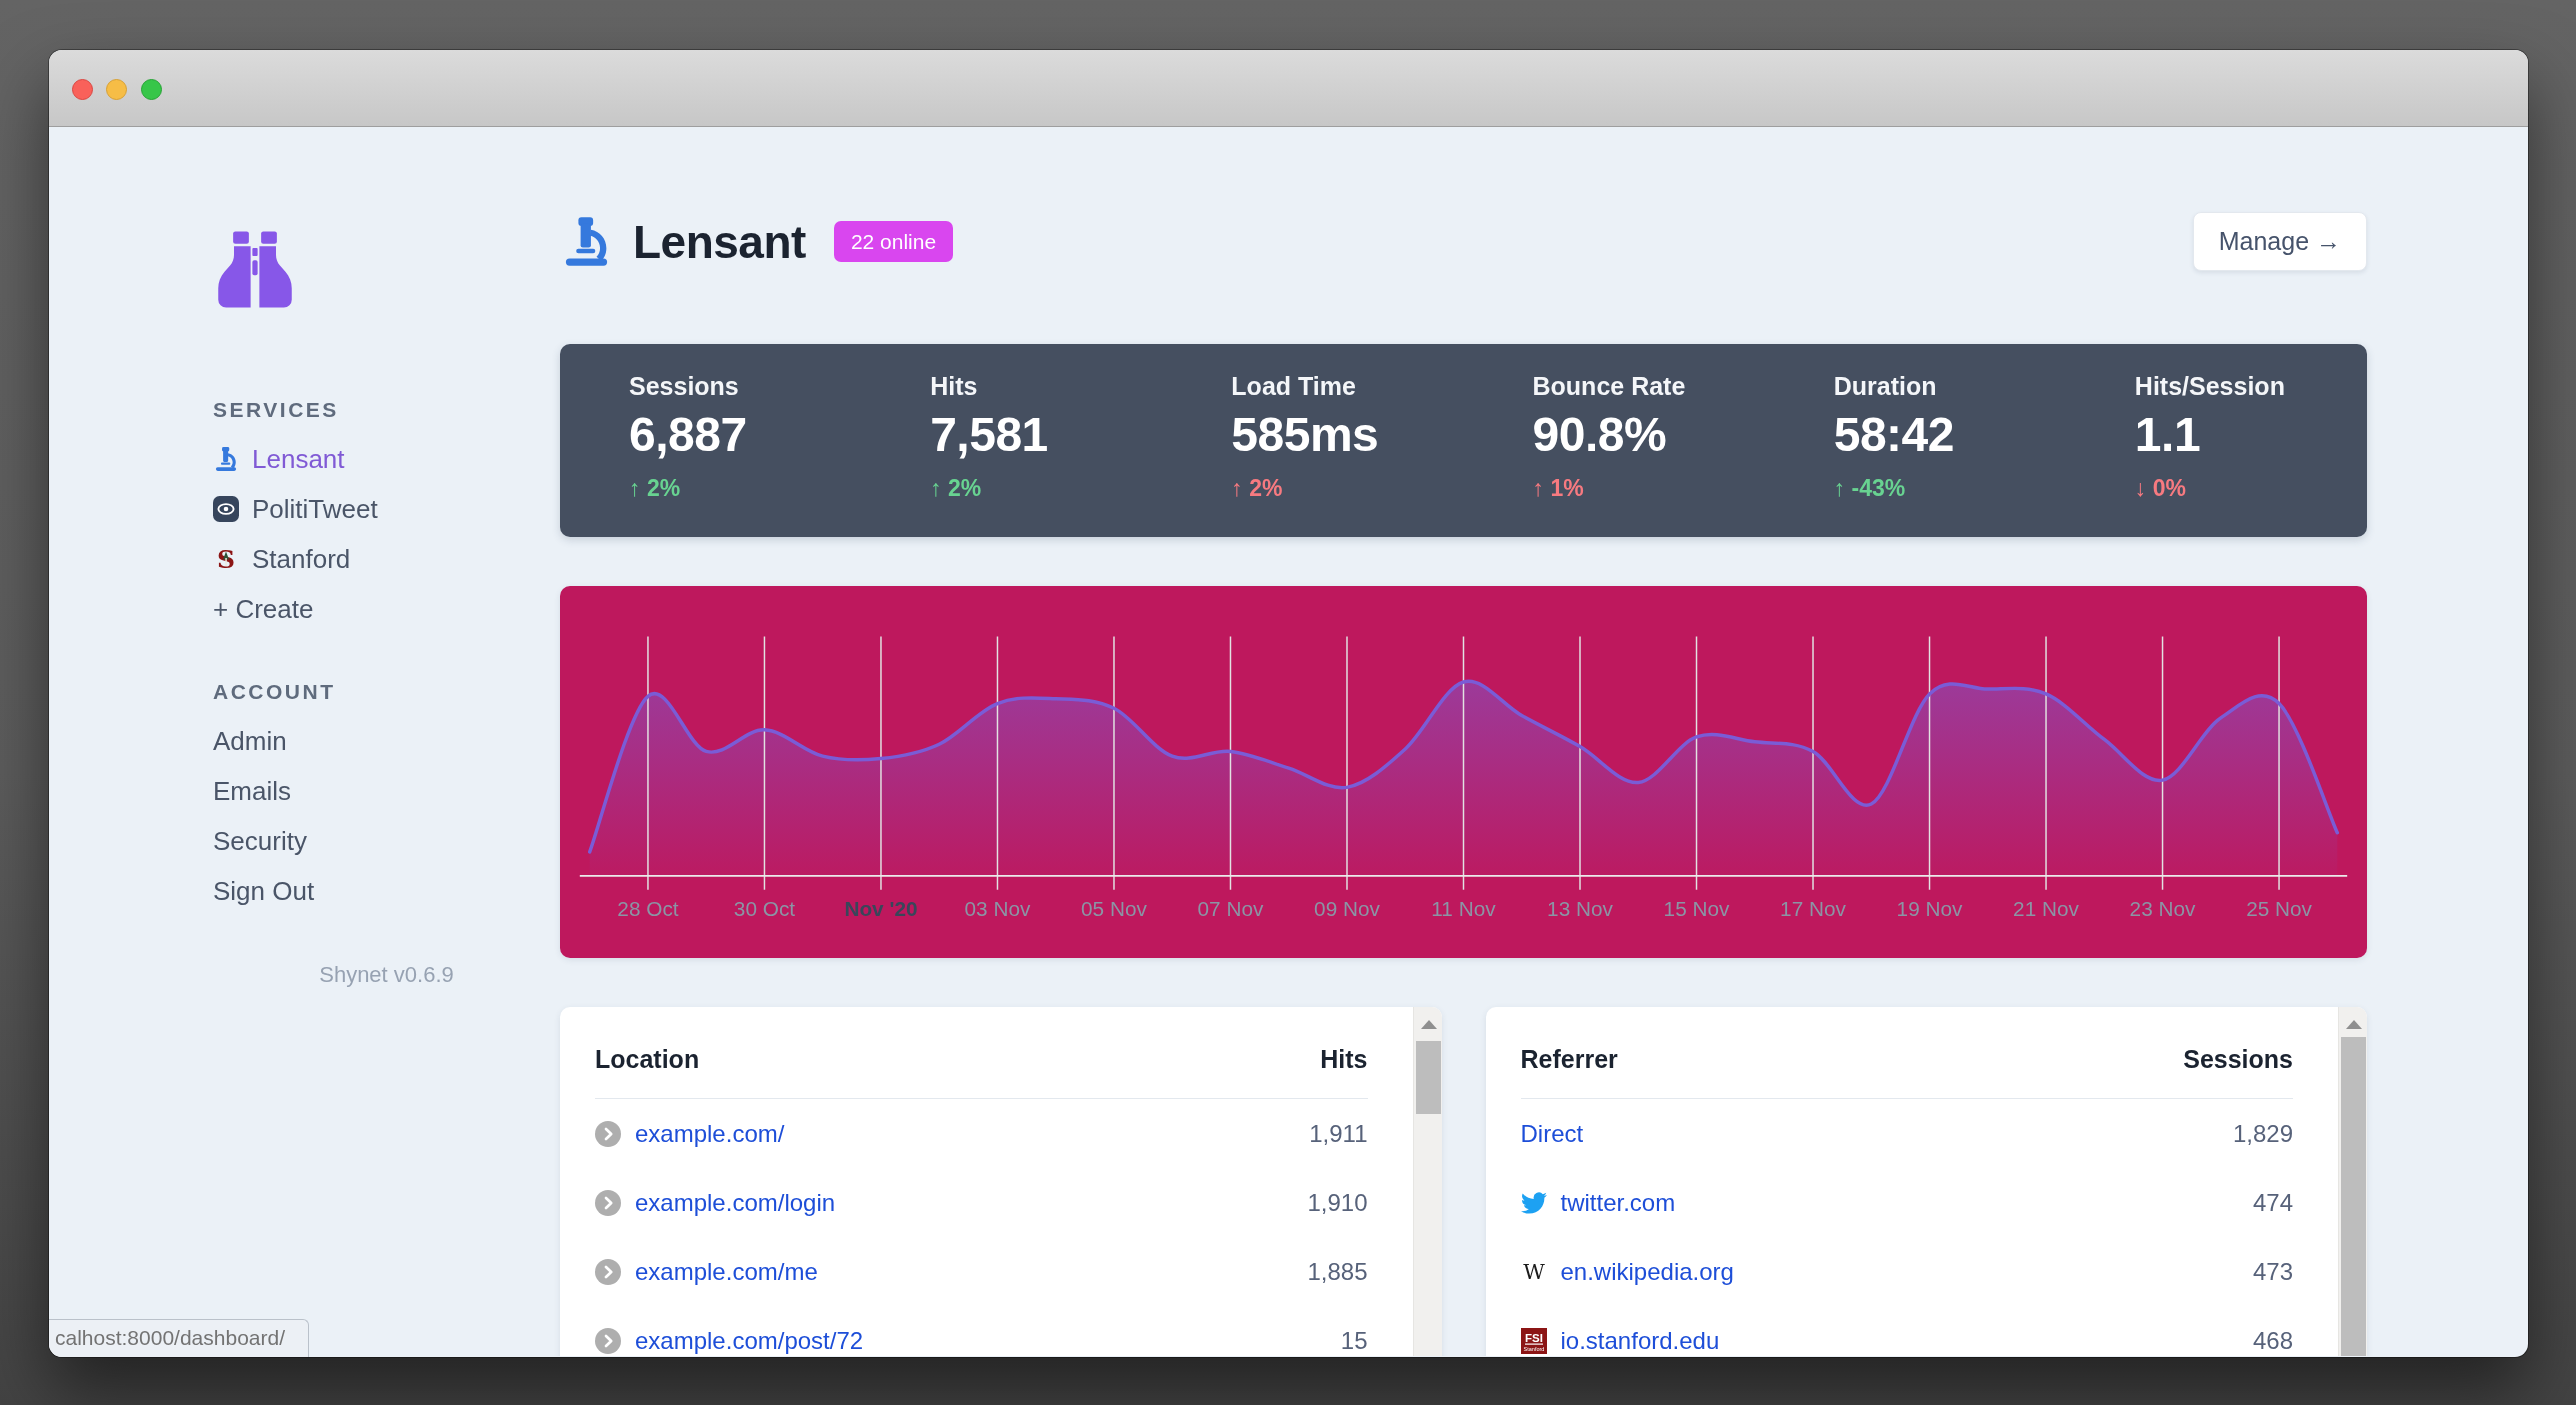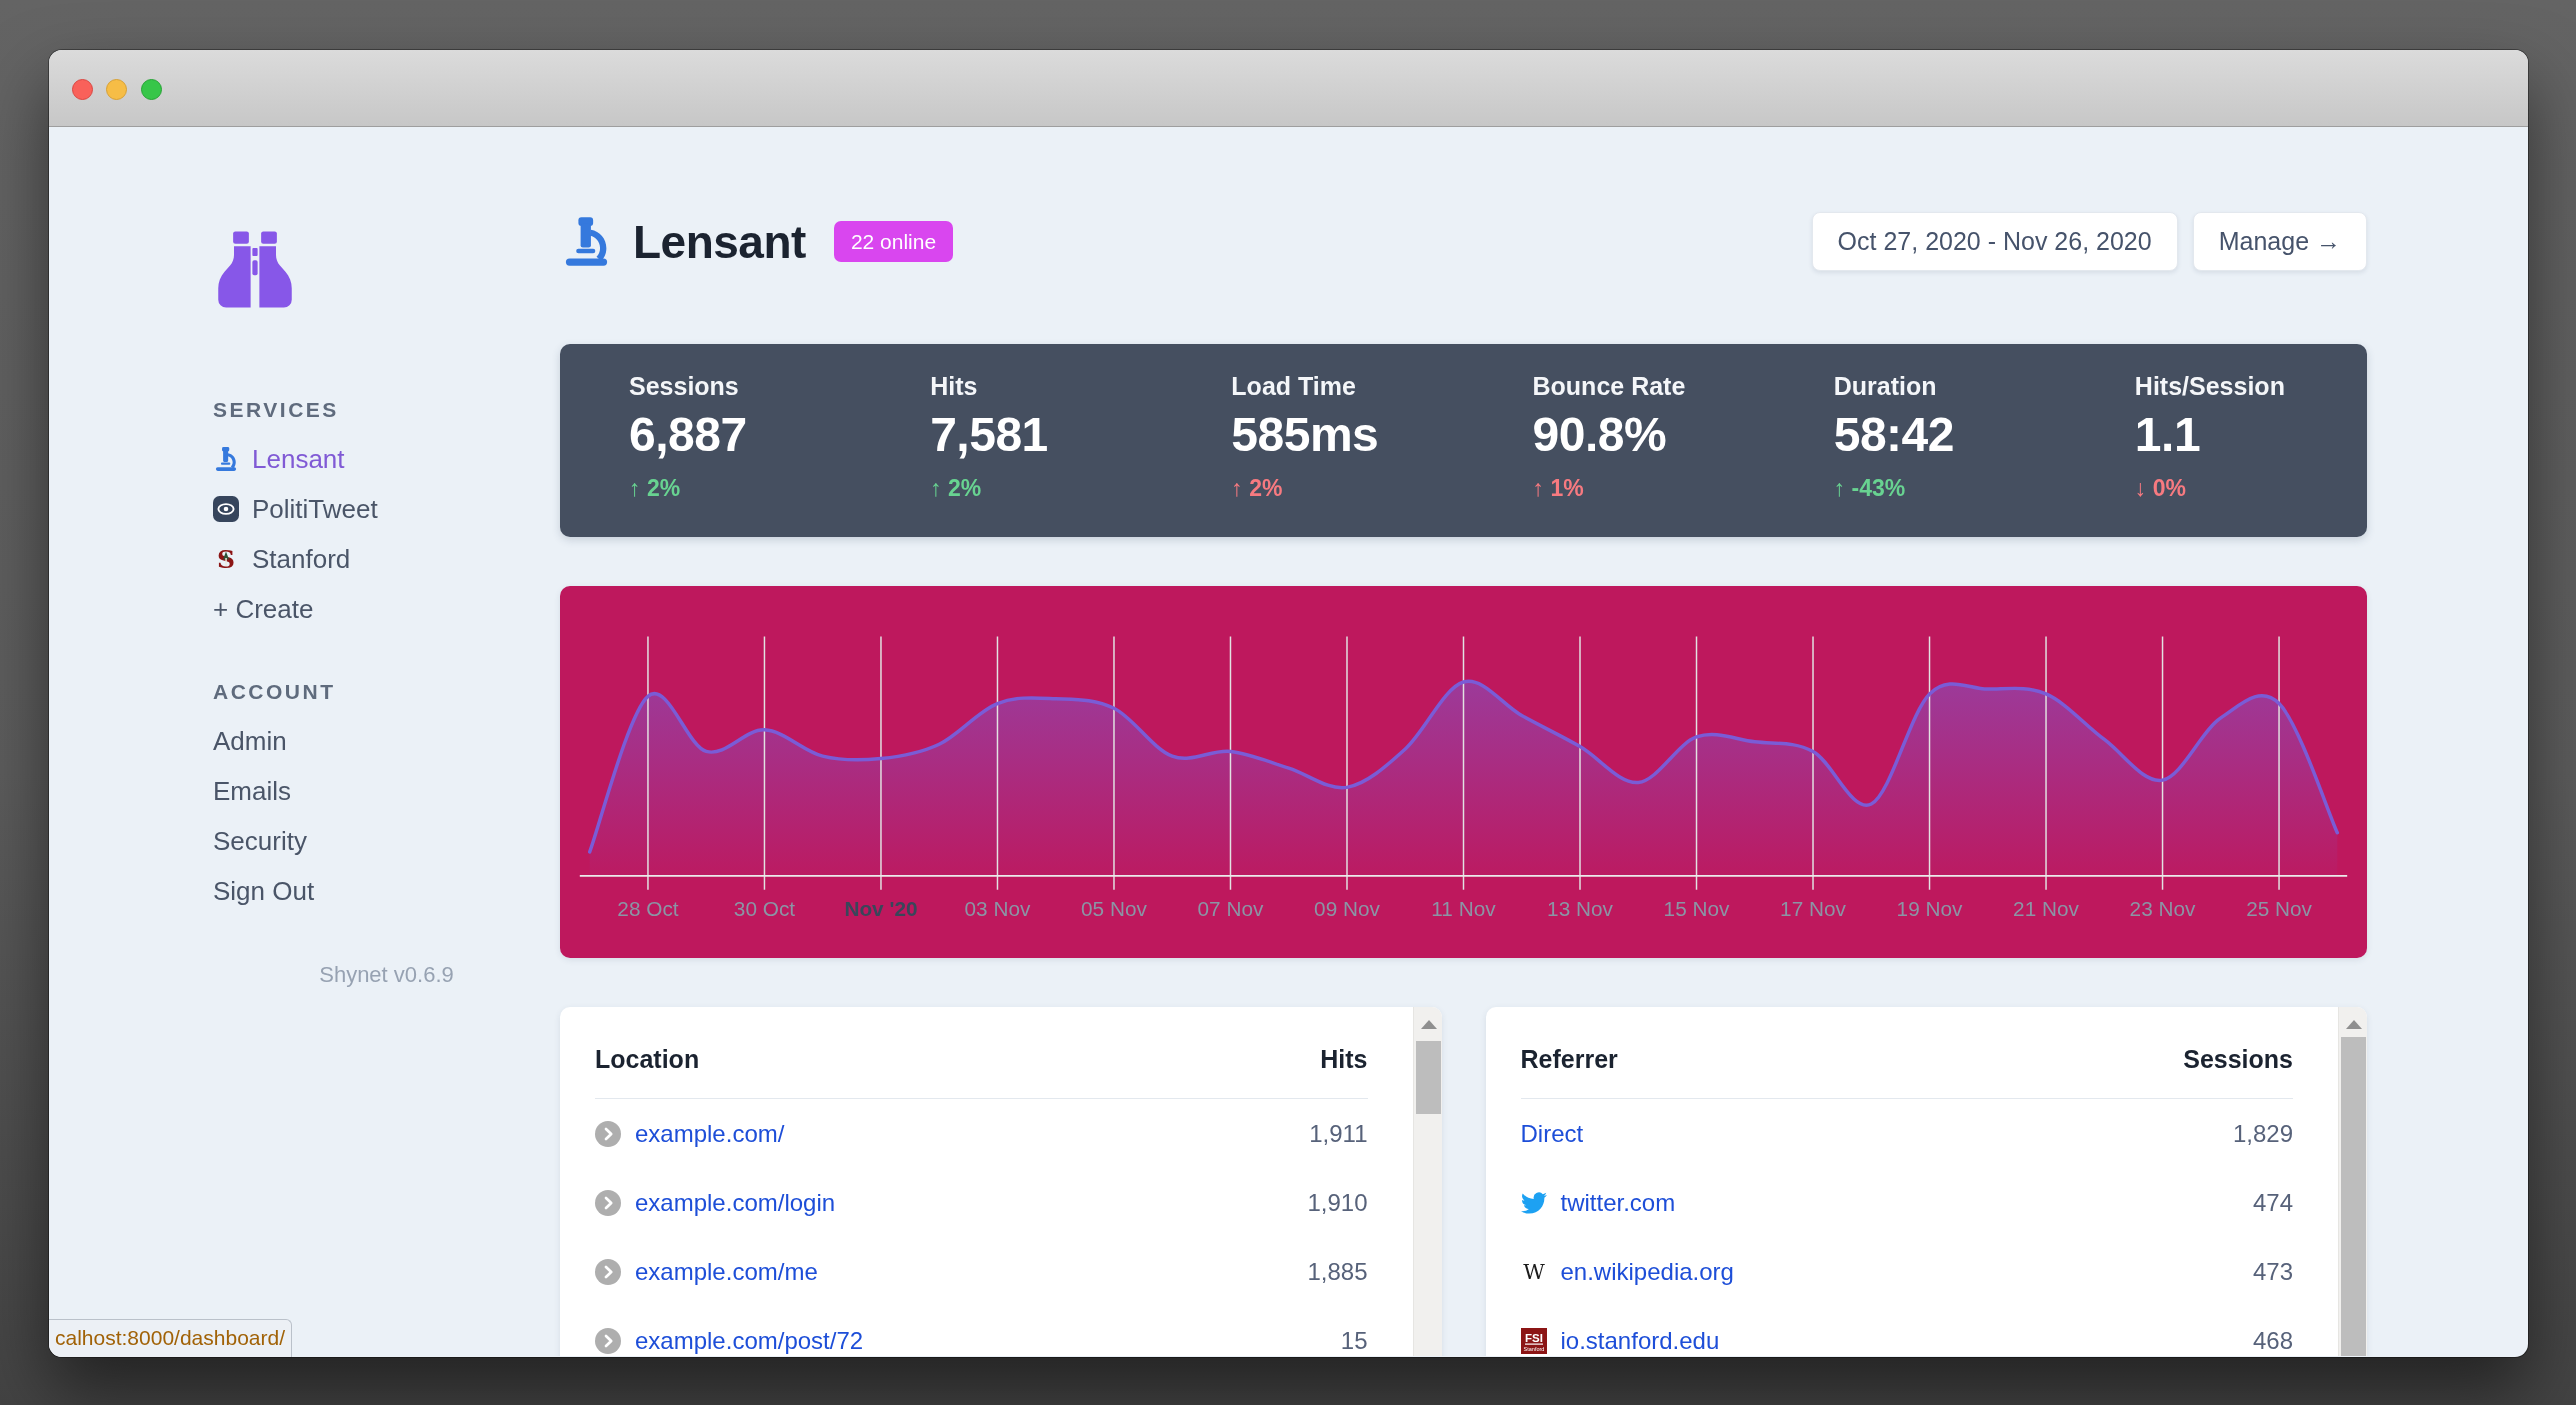--- a/index.html
+++ b/index.html
@@ -99,22 +99,22 @@
     width:0; height:0; border-left:8px solid transparent;
     border-right:8px solid transparent; border-bottom:9px solid #8f8f8f;
   }
   .sb-thumb { position:absolute; left:2px; width:25px; background:#bdbdbd; }
   .sb-thumb.short { top:34px; height:73px; }
   .sb-thumb.long  { top:30px; height:416px; }
 
   .tooltip {
     position:absolute; left:0; bottom:0; height:38px; line-height:36px;
     background:#ecf0f5; border:1px solid #bac1ca; border-left:none; border-bottom:none;
-    border-top-right-radius:6px; padding:0 6px 0 6px;
-    font-size:21px; color:#a16207; white-space:nowrap;
+    border-top-right-radius:6px; padding:0 23px 0 6px;
+    font-size:21px; color:#737373; white-space:nowrap;
   }
 </style>
 </head>
 <body>
 
 <div class="window">
   <div class="titlebar">
     <span class="light red"></span>
     <span class="light yellow"></span>
     <span class="light green"></span>
@@ -197,21 +197,20 @@
       <rect x="12.5" y="1.5" width="10" height="6" rx="2"></rect>
       <rect x="14" y="6" width="7" height="16" rx="1.5"></rect>
       <rect x="11" y="23" width="13" height="3" rx="1.5"></rect>
       <path d="M21 10c6 1 10.5 6 10.5 12.5 0 3.5-1.3 6.5-3.5 8.8l-3.2-3c1.5-1.5 2.4-3.5 2.4-5.8 0-4.2-2.9-7.6-6.8-8.4z"></path>
       <rect x="4" y="29.5" width="28" height="5" rx="2.5"></rect>
     </g>
             </svg></span>
         <h1 class="page-title">Lensant</h1>
         <span class="badge">22 online</span>
         <span class="spacer"></span>
-        <button class="btn">Oct 27, 2020 - Nov 26, 2020</button>
         <button class="btn"><span>Manage</span> <span>→</span></button>
       </div>
 
       <div class="stats-bar" id="stats-bar">
           <div class="stat">
             <div class="stat-label">Sessions</div>
             <div class="stat-value">6,887</div>
             <div class="stat-change green">↑ 2%</div>
           </div>
           <div class="stat">

